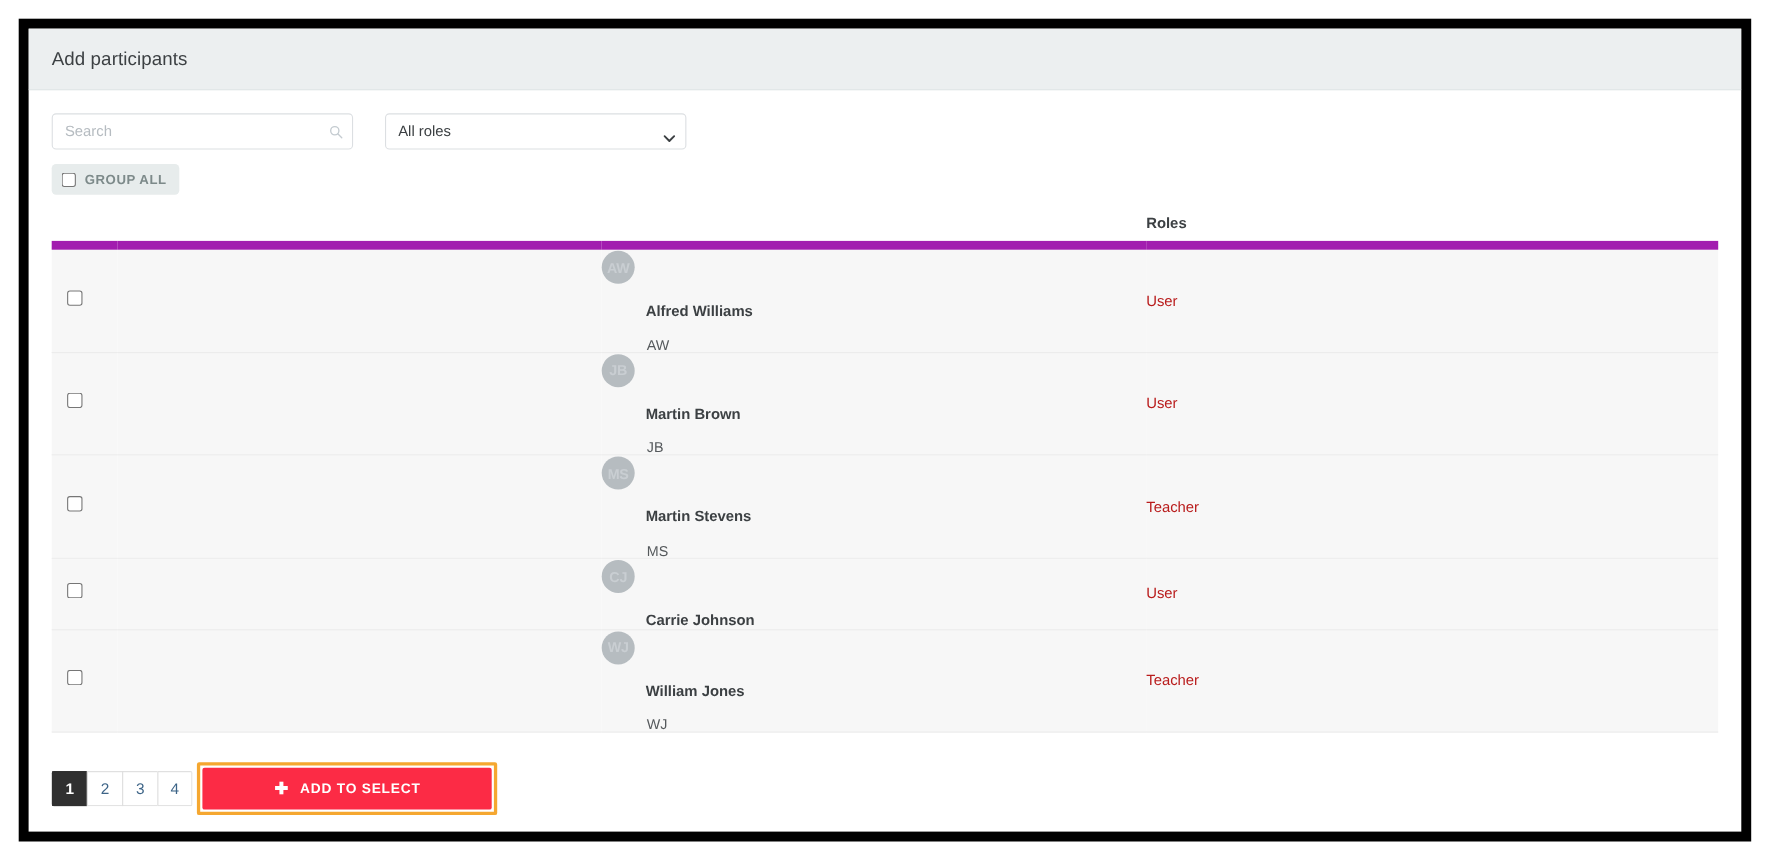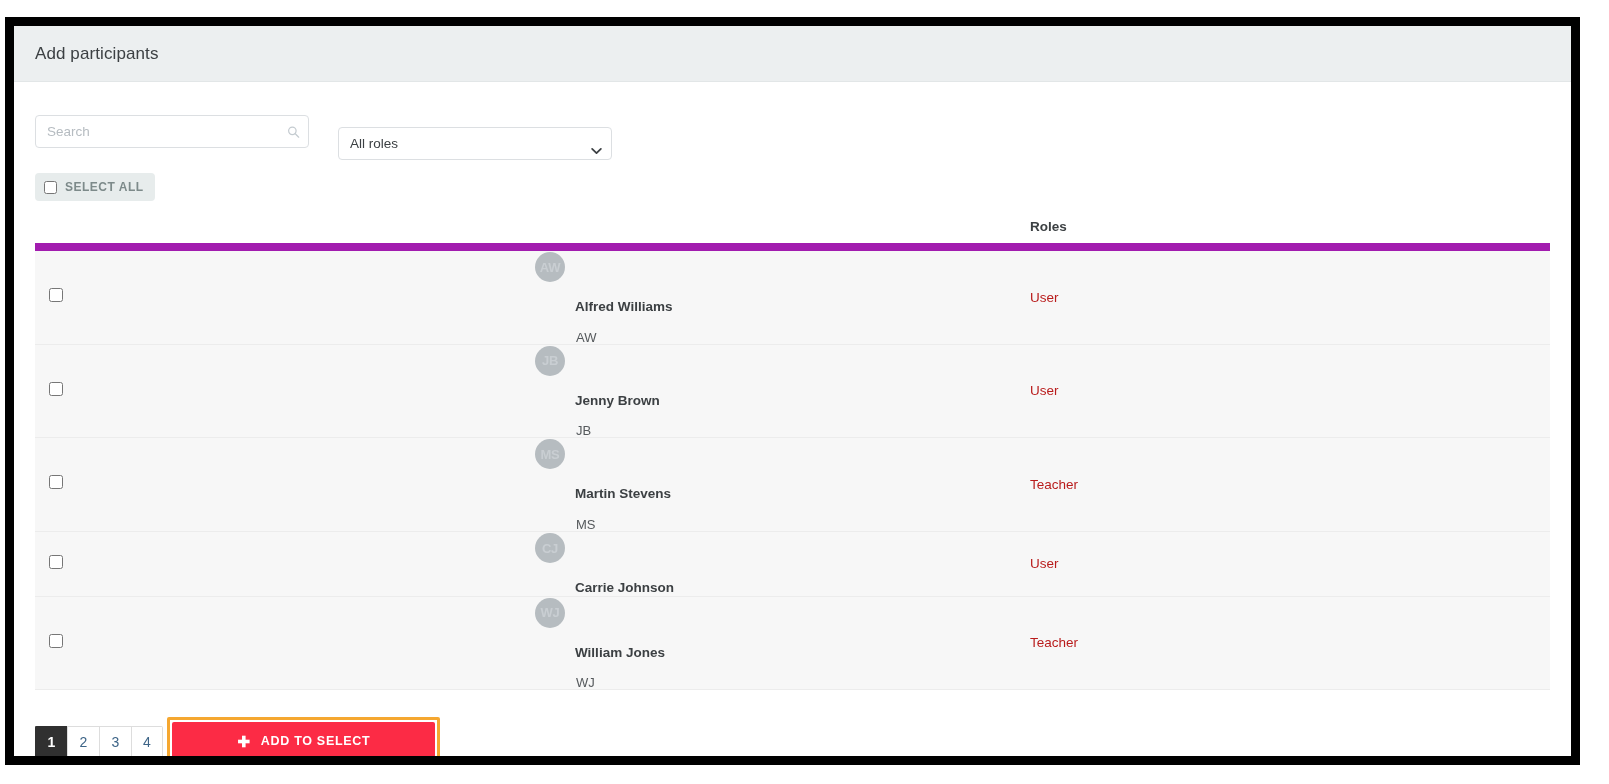--- a/index.html
+++ b/index.html
@@ -11,21 +11,21 @@
     width: 1609px;
     height: 784px;
     font-family: "Liberation Sans", sans-serif;
     -webkit-font-smoothing: antialiased;
     overflow: hidden;
   }
 
   
   .frame {
     position: absolute;
-    left: 5px;
+    left: 17px;
     top: 17px;
     width: 1575px;
     height: 748px;
     background: #000000;
     box-sizing: border-box;
     padding: 9px;
   }
   .panel {
     position: relative;
     width: 100%;
@@ -89,21 +89,20 @@
     transform: translateY(-50%);
     width: 13px;
     height: 13px;
     pointer-events: none;
   }
   .search-icon svg { display: block; }
 
   .role-select-wrap {
     position: relative;
     width: 274px;
-    margin-top: 24px;
   }
   .role-select {
     width: 100%;
     height: 33px;
     box-sizing: border-box;
     border: 1px solid #dcdfe2;
     border-radius: 4px;
     padding: 0 28px 0 11px;
     font-size: 13.5px;
     font-family: "Liberation Sans", sans-serif;
@@ -325,21 +324,21 @@
               <path d="M1 1.5 L6 6.5 L11 1.5" fill="none" stroke="#3c4043" stroke-width="2" stroke-linecap="round" stroke-linejoin="round"></path>
             </svg>
           </span>
         </div>
 
       </div>
 
       <div class="select-all-row">
         <button class="select-all-btn">
           <input class="cbx" type="checkbox" style="">
-          <span class="select-all-label">SELECT ALL</span>
+          <span class="select-all-label">GROUP ALL</span>
         </button>
       </div>
 
       <table class="participants-table">
         <colgroup>
           <col class="col-check">
           <col class="col-spacer">
           <col class="col-name">
           <col class="col-roles">
         </colgroup>
@@ -372,21 +371,21 @@
 
           <tr>
             <td class="cell-check">
               <input class="cbx" type="checkbox" style="">
             </td>
             <td></td>
             <td>
               <div class="person">
                 <div class="avatar">JB</div>
                 <div class="person-text">
-                  <div class="person-name">Jenny Brown</div>
+                  <div class="person-name">Martin Brown</div>
                   <div class="person-sub">JB</div>
                 </div>
               </div>
             </td>
             <td class="role-cell">User</td>
           </tr>
 
           <tr>
             <td class="cell-check">
               <input class="cbx" type="checkbox" style="">

